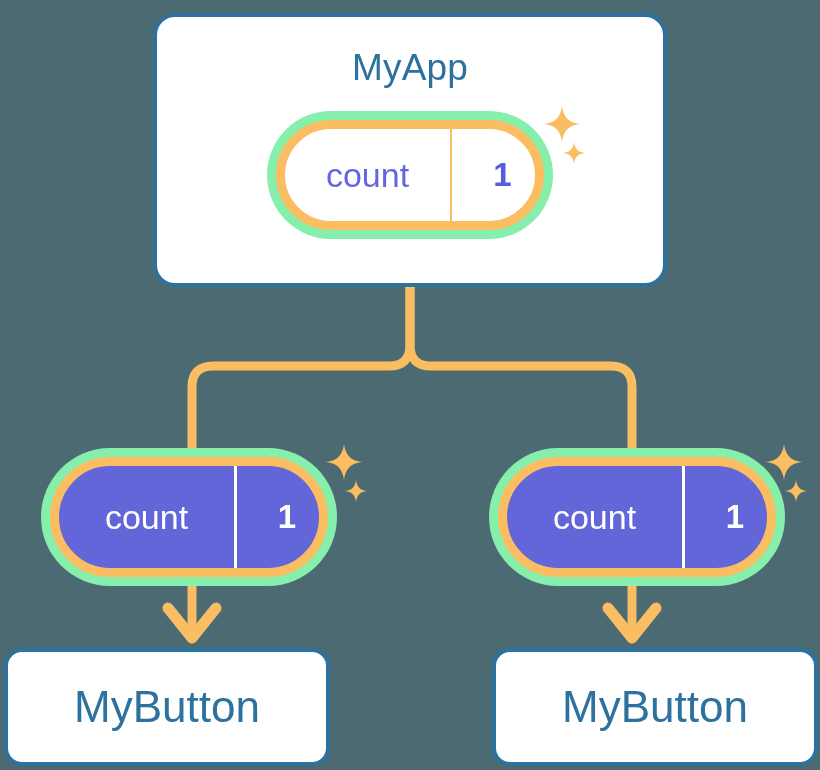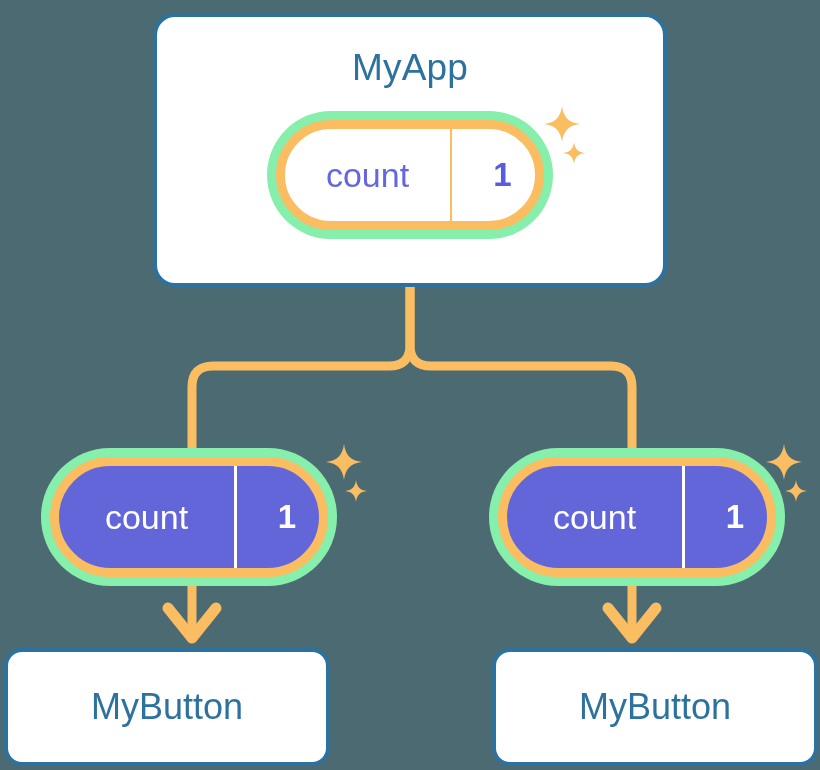--- a/index.html
+++ b/index.html
@@ -57,21 +57,21 @@
   }
   .card.btn {
     width: 326px;
     height: 118px;
     align-items: center;
   }
   .card.btn-left  { left: 4px;   top: 648px; }
   .card.btn-right { left: 492px; top: 648px; }
   .btn-title {
     color: #2d719e;
-    font-size: 36px;
+    font-size: 44px;
     font-weight: 400;
     line-height: 1;
   }
 
   
   .pill-wrap {
     position: absolute;
   }
   .pill {
     position: relative;

